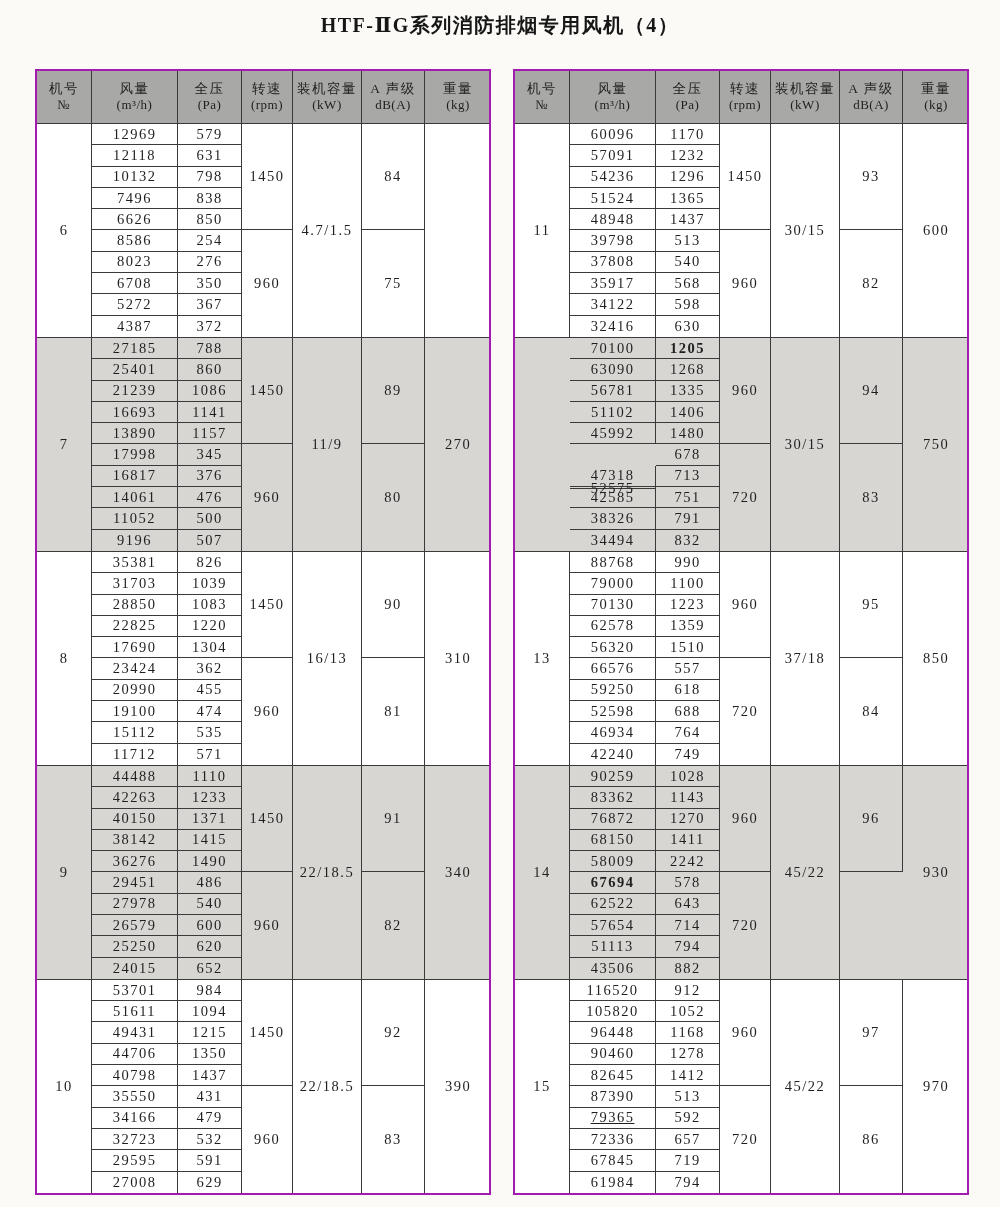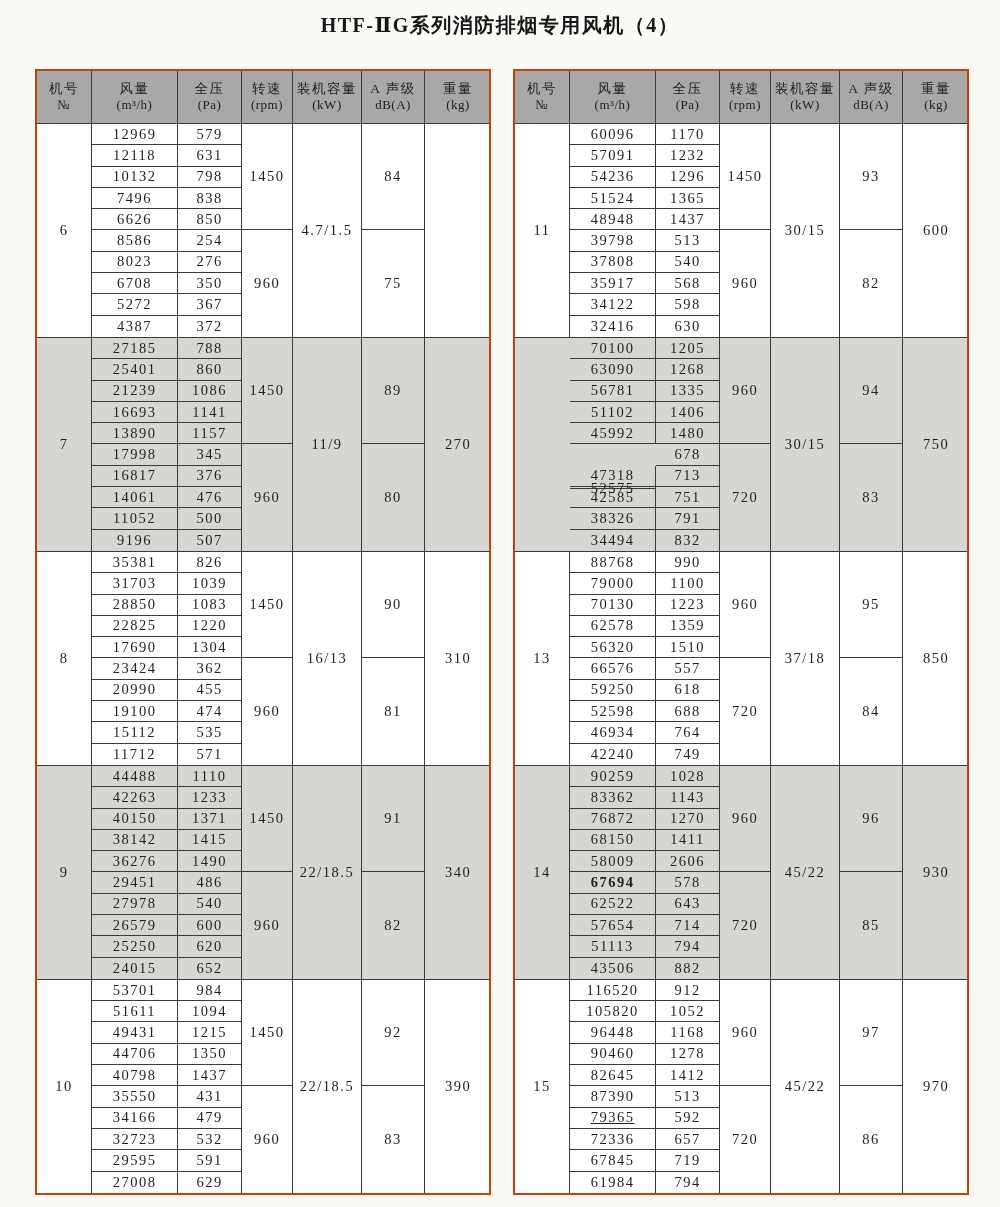--- a/index.html
+++ b/index.html
@@ -22,21 +22,21 @@
 
   .tables-row {
     display: flex;
     gap: 22px;
     padding-left: 35px;
     margin-top: 30px;
   }
 
   .tbl {
     width: 456px;
-    border: 2px solid #c2410c;
+    border: 2px solid #a21caf;
     background: #ec4899;
   }
 
   .hdr {
     display: grid;
     grid-template-columns: 55px 86px 64px 51px 69px 63px 66px;
     height: 53px;
     background: #a8a8a6;
     border-bottom: 1px solid #3a3a3a;
   }
@@ -311,21 +311,21 @@
         <div class="c" style="grid-area: 10 / 3;">630</div>
         <div class="c bb" style="grid-area: 1 / 4 / 6;">1450</div>
         <div class="c" style="grid-area: 6 / 4 / 11;">960</div>
         <div class="c" style="grid-area: 1 / 5 / 11;">30/15</div>
         <div class="c bb" style="grid-area: 1 / 6 / 6;">93</div>
         <div class="c" style="grid-area: 6 / 6 / 11;">82</div>
         <div class="c rb0" style="grid-area: 1 / 7 / 11;">600</div>
       </div>
       <div class="block shaded">
         <div class="c bb" style="grid-area: 1 / 2;">70100</div>
-        <div class="c bb" style="grid-area: 1 / 3;">1205</div>
+        <div class="c bb" style="grid-area: 1 / 3; font-weight: bold;">1205</div>
         <div class="c bb" style="grid-area: 2 / 2;">63090</div>
         <div class="c bb" style="grid-area: 2 / 3;">1268</div>
         <div class="c bb" style="grid-area: 3 / 2;">56781</div>
         <div class="c bb" style="grid-area: 3 / 3;">1335</div>
         <div class="c bb" style="grid-area: 4 / 2;">51102</div>
         <div class="c bb" style="grid-area: 4 / 3;">1406</div>
         <div class="c bb" style="grid-area: 5 / 2;">45992</div>
         <div class="c bb" style="grid-area: 5 / 3;">1480</div>
         <div class="c bb" style="grid-area: 6 / 2; margin-top: 44px;">52575</div>
         <div class="c bb" style="grid-area: 6 / 3;">678</div>
@@ -377,36 +377,35 @@
         <div class="c" style="grid-area: 1 / 1 / 11;">14</div>
         <div class="c bb" style="grid-area: 1 / 2;">90259</div>
         <div class="c bb" style="grid-area: 1 / 3;">1028</div>
         <div class="c bb" style="grid-area: 2 / 2;">83362</div>
         <div class="c bb" style="grid-area: 2 / 3;">1143</div>
         <div class="c bb" style="grid-area: 3 / 2;">76872</div>
         <div class="c bb" style="grid-area: 3 / 3;">1270</div>
         <div class="c bb" style="grid-area: 4 / 2;">68150</div>
         <div class="c bb" style="grid-area: 4 / 3;">1411</div>
         <div class="c bb" style="grid-area: 5 / 2;">58009</div>
-        <div class="c bb" style="grid-area: 5 / 3;">2606</div>
+        <div class="c bb" style="grid-area: 5 / 3;">2242</div>
         <div class="c bb" style="grid-area: 6 / 2; font-weight: bold;">67694</div>
         <div class="c bb" style="grid-area: 6 / 3;">578</div>
         <div class="c bb" style="grid-area: 7 / 2;">62522</div>
         <div class="c bb" style="grid-area: 7 / 3;">643</div>
         <div class="c bb" style="grid-area: 8 / 2;">57654</div>
         <div class="c bb" style="grid-area: 8 / 3;">714</div>
         <div class="c bb" style="grid-area: 9 / 2;">51113</div>
         <div class="c bb" style="grid-area: 9 / 3;">794</div>
         <div class="c" style="grid-area: 10 / 2;">43506</div>
         <div class="c" style="grid-area: 10 / 3;">882</div>
         <div class="c bb" style="grid-area: 1 / 4 / 6;">960</div>
         <div class="c" style="grid-area: 6 / 4 / 11;">720</div>
         <div class="c" style="grid-area: 1 / 5 / 11;">45/22</div>
         <div class="c bb" style="grid-area: 1 / 6 / 6;">96</div>
-        <div class="c" style="grid-area: 6 / 6 / 11;">85</div>
         <div class="c rb0" style="grid-area: 1 / 7 / 11;">930</div>
       </div>
       <div class="block">
         <div class="c" style="grid-area: 1 / 1 / 11;">15</div>
         <div class="c bb" style="grid-area: 1 / 2;">116520</div>
         <div class="c bb" style="grid-area: 1 / 3;">912</div>
         <div class="c bb" style="grid-area: 2 / 2;">105820</div>
         <div class="c bb" style="grid-area: 2 / 3;">1052</div>
         <div class="c bb" style="grid-area: 3 / 2;">96448</div>
         <div class="c bb" style="grid-area: 3 / 3;">1168</div>

